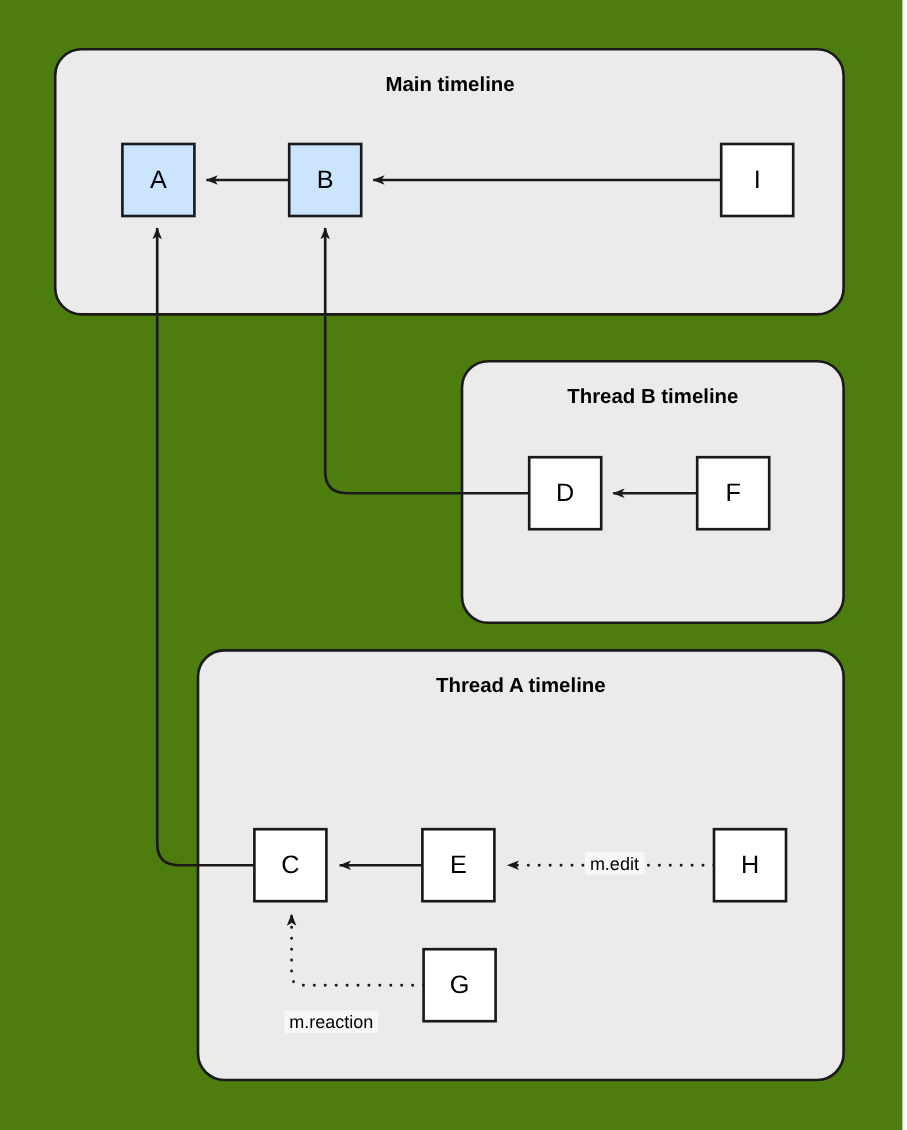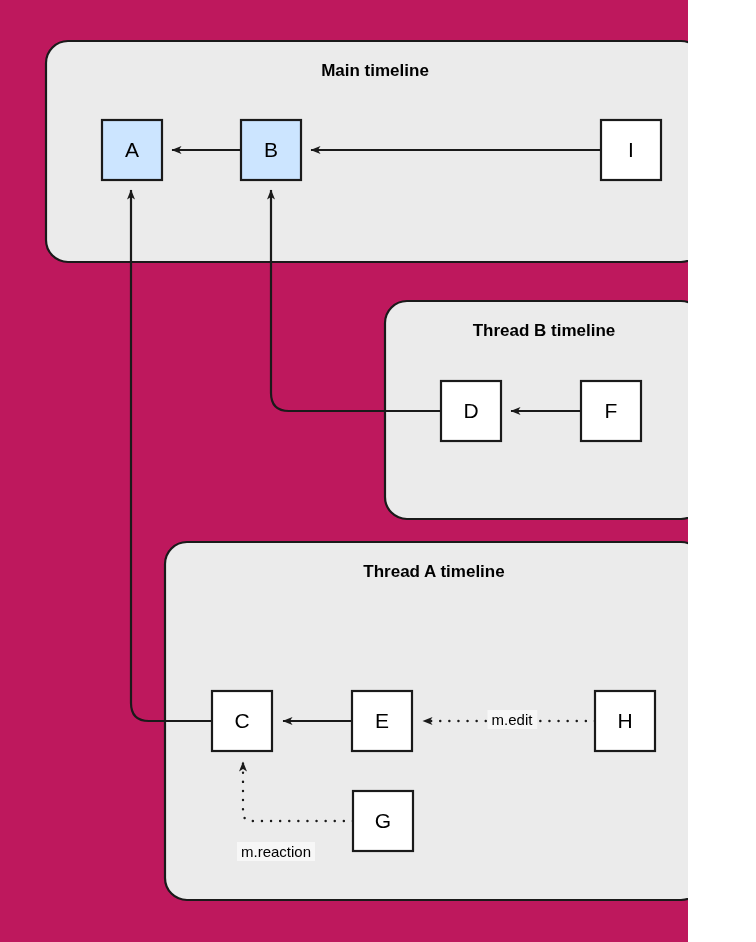--- a/index.html
+++ b/index.html
@@ -5,23 +5,23 @@
   html, body {
     margin: 0;
     padding: 0;
     background: #ffffff;
   }
   body {
     font-family: "Liberation Sans", sans-serif;
   }
   #canvas {
     position: relative;
-    width: 688px;
+    width: 752px;
     height: 942px;
-    background: #be185d;
+    background: #4d7c0f;
     overflow: hidden;
   }
   #canvas svg {
     position: absolute;
     left: 0;
     top: 0;
   }
   .grp-title {
     font-weight: bold;
     font-size: 17px;

